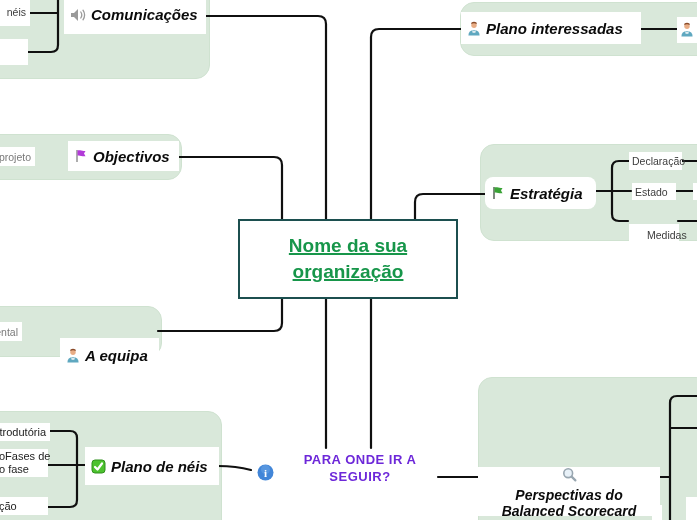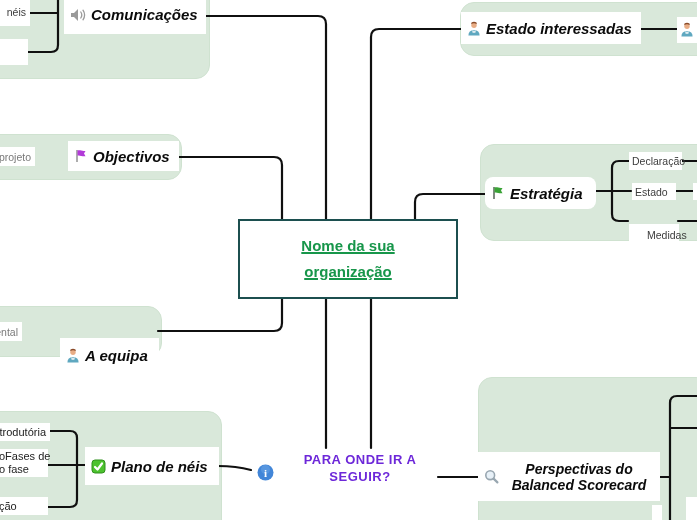--- a/index.html
+++ b/index.html
@@ -10,33 +10,33 @@
   .cloud{
     position:absolute;background:#d9e8da;border:1px solid #cfe2d0;border-radius:14px;
   }
   svg.wires{position:absolute;left:0;top:0;pointer-events:none;}
   .node{
     position:absolute;background:#ffffff;display:flex;align-items:center;gap:5px;
     font-weight:bold;font-style:italic;font-size:15px;color:#0b0b0b;
     padding:0 6px;box-sizing:border-box;white-space:nowrap;
   }
   .node .ic{display:flex;align-items:center;flex:0 0 auto;}
-  .node2l{flex-direction:row;}
+  .node2l{flex-direction:column;margin-top:15px;}
   .node2l .txt{white-space:normal;text-align:center;line-height:16px;font-size:14px;flex:1;}
   .subnode{
     position:absolute;background:#ffffff;color:#3c3c3c;font-size:10.5px;
     display:flex;align-items:center;box-sizing:border-box;white-space:nowrap;
   }
   .subnode.rt{justify-content:flex-end;padding-right:4px;}
   .subnode.muted{color:#7a7a7a;}
   .central{
     position:absolute;left:238px;top:219px;width:220px;height:80px;
     background:#ffffff;border:2px solid #1c4f4f;box-sizing:border-box;
     display:flex;flex-direction:column;align-items:center;justify-content:center;
-    font-weight:bold;font-size:15px;color:#17964a;line-height:26px;
+    font-weight:bold;font-size:19px;color:#17964a;line-height:26px;
   }
   .central span{text-decoration:underline;text-decoration-thickness:2px;}
   .freefloat{
     position:absolute;left:275px;top:451px;width:170px;text-align:center;
     font-weight:bold;font-size:13px;letter-spacing:0.5px;
     line-height:17px;color:#6d28d9;
   }
   .iconbtn{position:absolute;}
   .frag2l{flex-direction:column;align-items:flex-start;justify-content:center;
     line-height:13px;padding-left:24px;}
@@ -91,21 +91,21 @@
 
   <div class="node" style="left:461px;top:12px;width:180px;height:32px;">
     <span class="ic">
       <svg width="14" height="15" viewBox="0 0 14 15">
           <circle cx="7" cy="4.2" r="2.7" fill="#e9ad85"></circle>
           <path d="M4.2 3.2 q2.8 -1.8 5.6 0 l-0.3 -1.6 q-2.5 -1.6 -5 0 z" fill="#8a4a28"></path>
           <path d="M1.4 14.5 q0 -5.2 5.6 -5.2 q5.6 0 5.6 5.2 z" fill="#5fa8c0"></path>
           <path d="M5.2 9.6 q1.8 1.2 3.6 0 l-0.4 2.2 h-2.8 z" fill="#eef4f6"></path>
         </svg>
     </span>
-    <span>Estado interessadas</span>
+    <span>Plano interessadas</span>
   </div>
 
   <div class="node" style="left:68px;top:141px;width:111px;height:30px;">
     <span class="ic">
       <svg width="14" height="14" viewBox="0 0 14 14">
           <line x1="3" y1="1" x2="3" y2="13" stroke="#8a8a8a" stroke-width="1.4"></line>
           <path d="M3.5 1.6 C6 0.6 8 2.6 11.5 1.9 L10 4.6 L11.5 7.2 C8 7.8 6 5.8 3.5 6.6 Z" fill="#b23ad8"></path>
         </svg>
     </span>
     <span>Objectivos</span>

